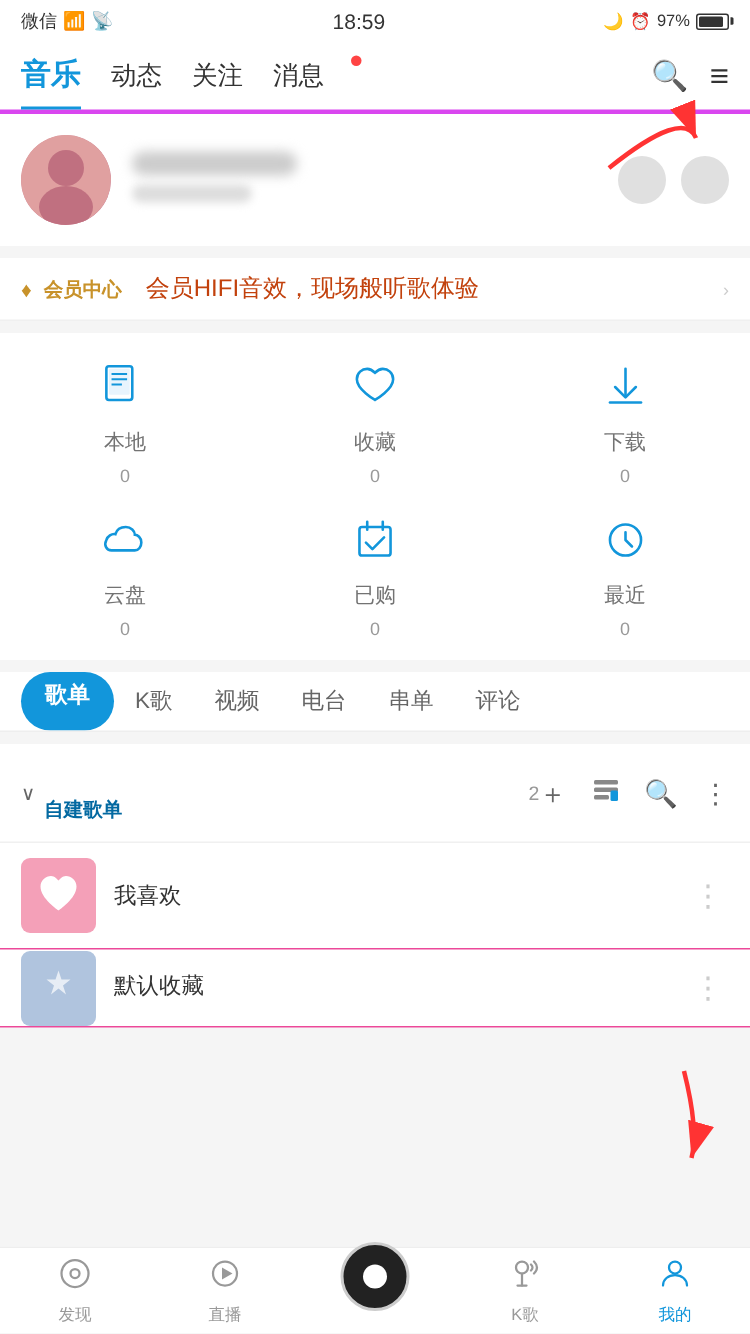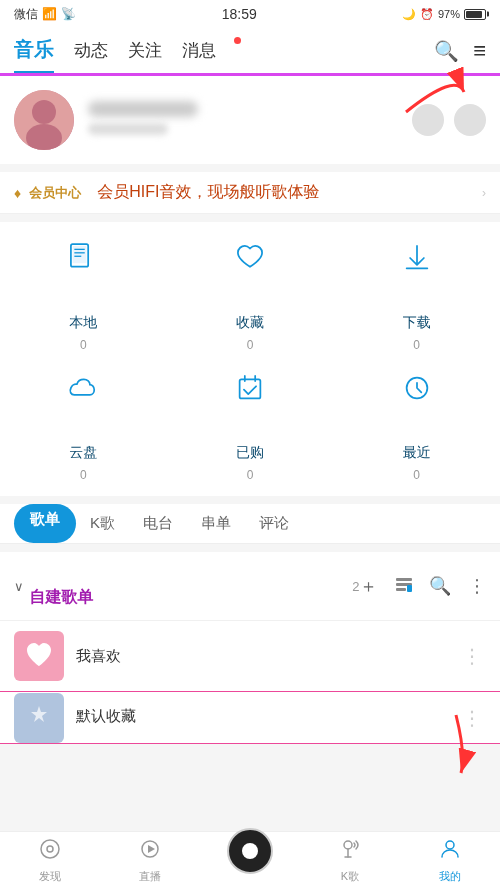--- a/index.html
+++ b/index.html
@@ -149,21 +149,21 @@
       align-items: center;
       gap: 6px;
       width: 33%;
       cursor: pointer;
     }
     .grid-icon {
       width: 44px; height: 44px;
       display: flex; align-items: center; justify-content: center;
     }
     .grid-icon svg { width: 38px; height: 38px; }
-    .grid-label { font-size: 14px; color: #0c4a6e; margin-top: 28px; }
+    .grid-label { font-size: 14px; color: #737373; }
     .grid-count { font-size: 12px; color: #999; }
 
     
     .category-tabs {
       background: #fff;
       padding: 0 14px;
       display: flex;
       gap: 0;
       border-bottom: 1px solid #eee;
       overflow-x: auto;
@@ -188,22 +188,22 @@
       background: #fff;
       margin-top: 8px;
     }
     .playlist-header {
       display: flex;
       align-items: center;
       padding: 12px 14px;
       border-bottom: 1px solid #f0f0f0;
     }
     .playlist-header-title {
-      font-size: 16px;
-      color: #a21caf;
+      font-size: 13px;
+      color: #0369a1;
       font-weight: bold;
       flex: 1;
       margin-top: 23px;
     }
     .playlist-header-count {
       font-size: 13px;
       color: #999;
       margin-left: 4px;
     }
     .playlist-actions {
@@ -471,20 +471,21 @@
       </div>
       <span class="grid-label">最近</span>
       <span class="grid-count">0</span>
     </div>
   </div>
 </div>
 
 <div class="category-tabs">
   <div class="cat-tab active">歌单</div>
   <div class="cat-tab">K歌</div>
+  <div class="cat-tab">视频</div>
   <div class="cat-tab">电台</div>
   <div class="cat-tab">串单</div>
   <div class="cat-tab">评论</div>
 </div>
 
 <div class="playlist-section">
   <div class="playlist-header">
     <span style="margin-right:6px;font-size:13px;color:#666;">∨</span>
     <span class="playlist-header-title">自建歌单</span>
     <span class="playlist-header-count">2</span>

